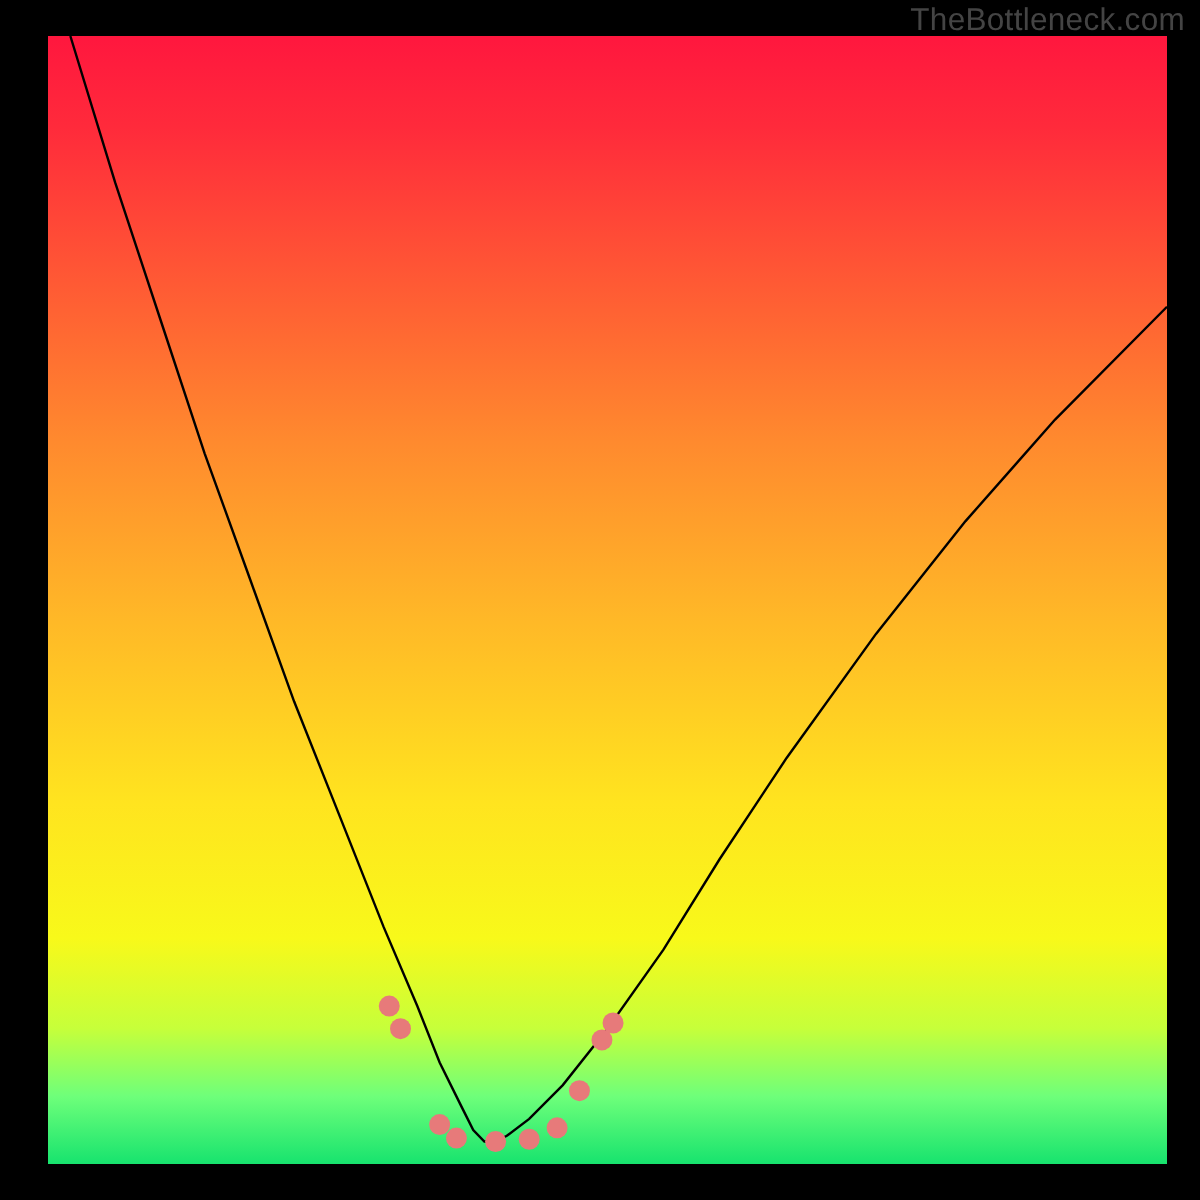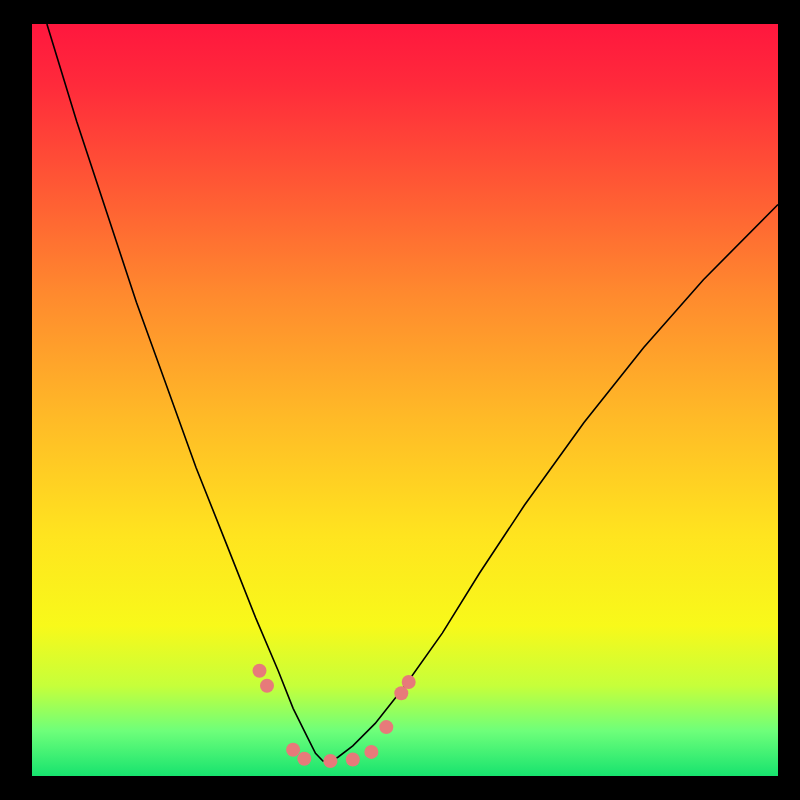--- a/index.html
+++ b/index.html
@@ -79,13 +79,14 @@
           <circle cx="272.3" cy="734.7" r="7" class="tick-dot"></circle>
           <circle cx="298.4" cy="737.0" r="7" class="tick-dot"></circle>
           <circle cx="320.8" cy="735.5" r="7" class="tick-dot"></circle>
           <circle cx="339.4" cy="727.9" r="7" class="tick-dot"></circle>
           <circle cx="354.3" cy="703.1" r="7" class="tick-dot"></circle>
           <circle cx="369.3" cy="669.3" r="7" class="tick-dot"></circle>
           <circle cx="376.7" cy="658.0" r="7" class="tick-dot"></circle>
         </g>
     </svg>
   </div>
+  <div class="watermark">TheBottleneck.com</div>
 </div>
 
 </body></html>

